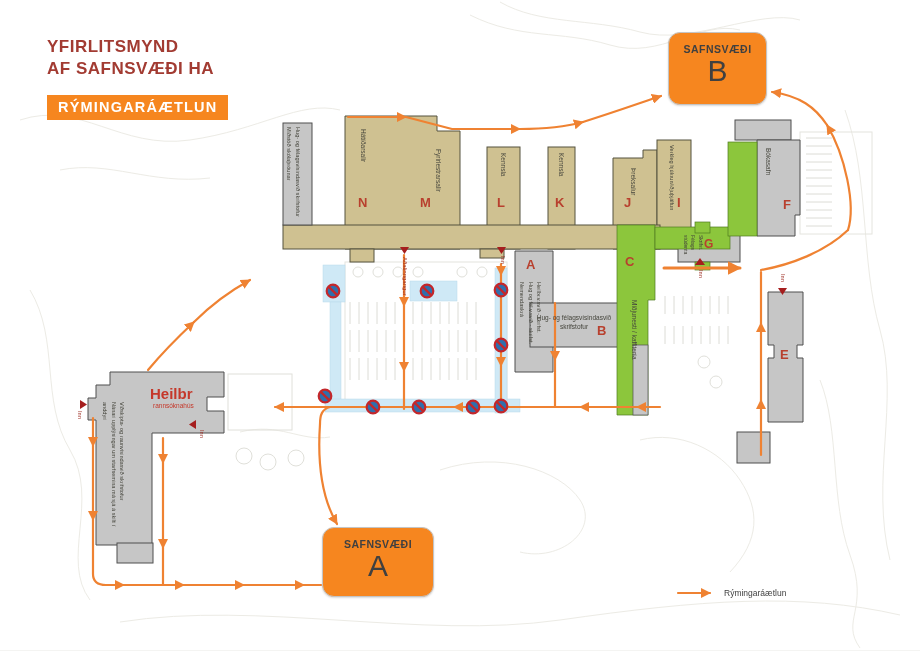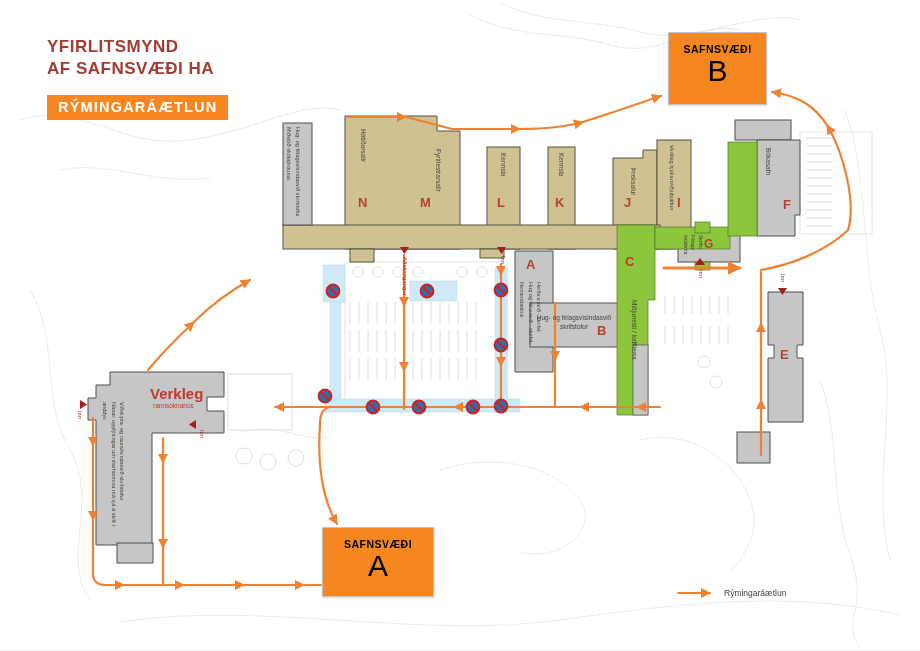--- a/index.html
+++ b/index.html
@@ -6,21 +6,21 @@
   #stage{position:relative;width:920px;height:650px;background:#ffffff;overflow:hidden;
          font-family:"Liberation Sans",sans-serif;}
   #map-svg{position:absolute;left:0;top:0;}
 
   .abs{position:absolute;}
   .title{left:47px;top:36px;font-size:17px;font-weight:bold;color:#a23b32;
          line-height:1.3;letter-spacing:.5px;}
   .badge{left:47px;top:95px;background:#f6861f;color:#fff;font-size:14.5px;
          font-weight:bold;padding:4px 11px 5px;letter-spacing:1.2px;}
 
-  .assembly{background:#f6861f;border:1px solid #c4c4c4;border-radius:0;color:#000000;
+  .assembly{background:#f6861f;border:1px solid #c4c4c4;border-radius:12px;color:#404040;
             text-align:center;box-shadow:0 1px 2px rgba(0,0,0,.15);}
   .as-label{font-size:10.5px;font-weight:bold;letter-spacing:.5px;margin-top:10px;}
   .as-letter{font-size:30px;line-height:1.05;}
 
   .bletter{color:#b8402e;font-weight:bold;font-size:13px;line-height:1;}
   .vlabel{writing-mode:vertical-rl;text-orientation:mixed;font-size:6.5px;
           color:#45453c;line-height:1.5;}
   .vlabel-lr{writing-mode:vertical-lr;}
   .tiny{font-size:5.6px;}
   .redtxt{color:#9c2b20;}
@@ -232,21 +232,21 @@
 <div class="abs vlabel" style="left:763px;top:148px;">Bókasafn</div>
 <div class="abs vlabel" style="left:681px;top:235px;height:27px;font-size:5px;">Skrifst. Félags stúdenta</div>
 <div class="abs vlabel" style="left:629px;top:300px;">Miðjunesti / kaffitería</div>
 <div class="abs vlabel vlabel-lr tiny" style="left:518px;top:282px;height:90px;">
   <div>Nemendaskrá</div>
   <div>Hug og fél.v.svið - skrifst.</div>
   <div>Heilbr.v.svið - skrifst.</div>
 </div>
 <div class="abs blabel" style="left:534px;top:314px;width:80px;">Hug- og félagsvísindasvið skrifstofur</div>
 
-<div class="abs borgir-name" style="left:150px;top:386px;">Verkleg</div>
+<div class="abs borgir-name" style="left:150px;top:386px;">Heilbr</div>
 <div class="abs borgir-sub" style="left:153px;top:402px;">rannsóknahús</div>
 <div class="abs vlabel tiny" style="left:101px;top:402px;height:132px;">
   <div>Viðskipta- og raunvísindasvið skrifstofur</div>
   <div>Nánari upplýsingar um starfsemina má sjá á skilti í anddyri</div>
 </div>
 
 <div class="abs vlabel redtxt" style="left:400px;top:257px;font-size:6px;">Aðalinngangur</div>
 <div class="abs inn" style="left:499px;top:256px;">Inn</div>
 <div class="abs inn" style="left:697px;top:270px;">Inn</div>
 <div class="abs inn" style="left:779px;top:274px;">Inn</div>

